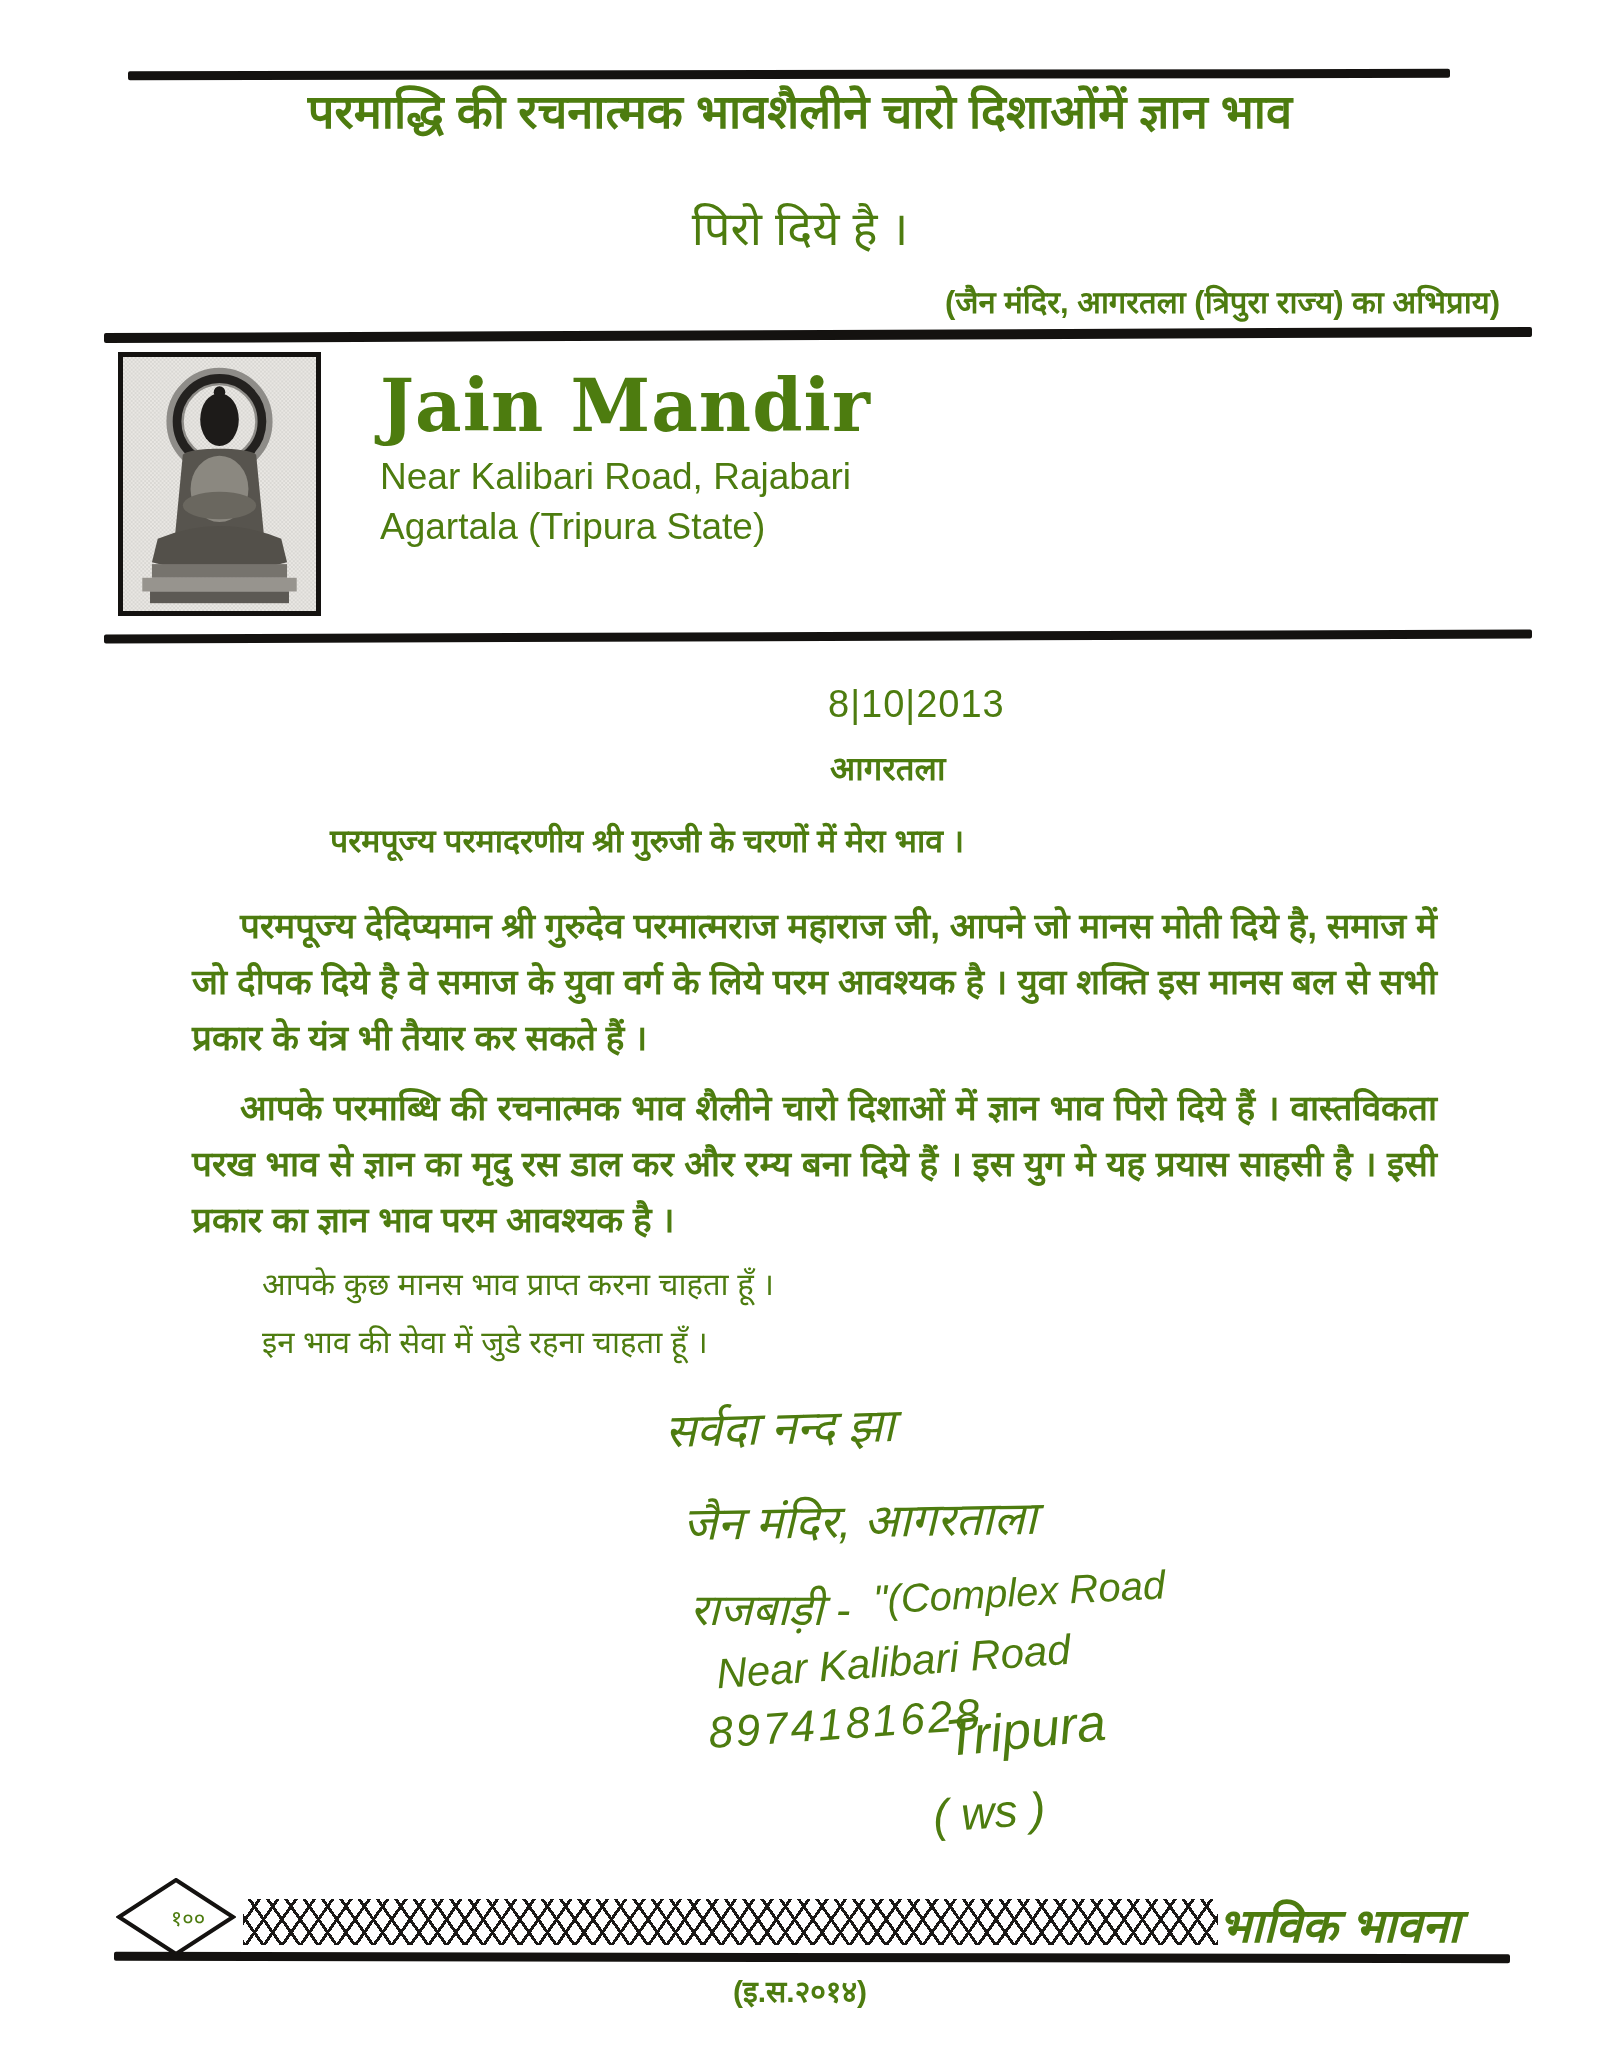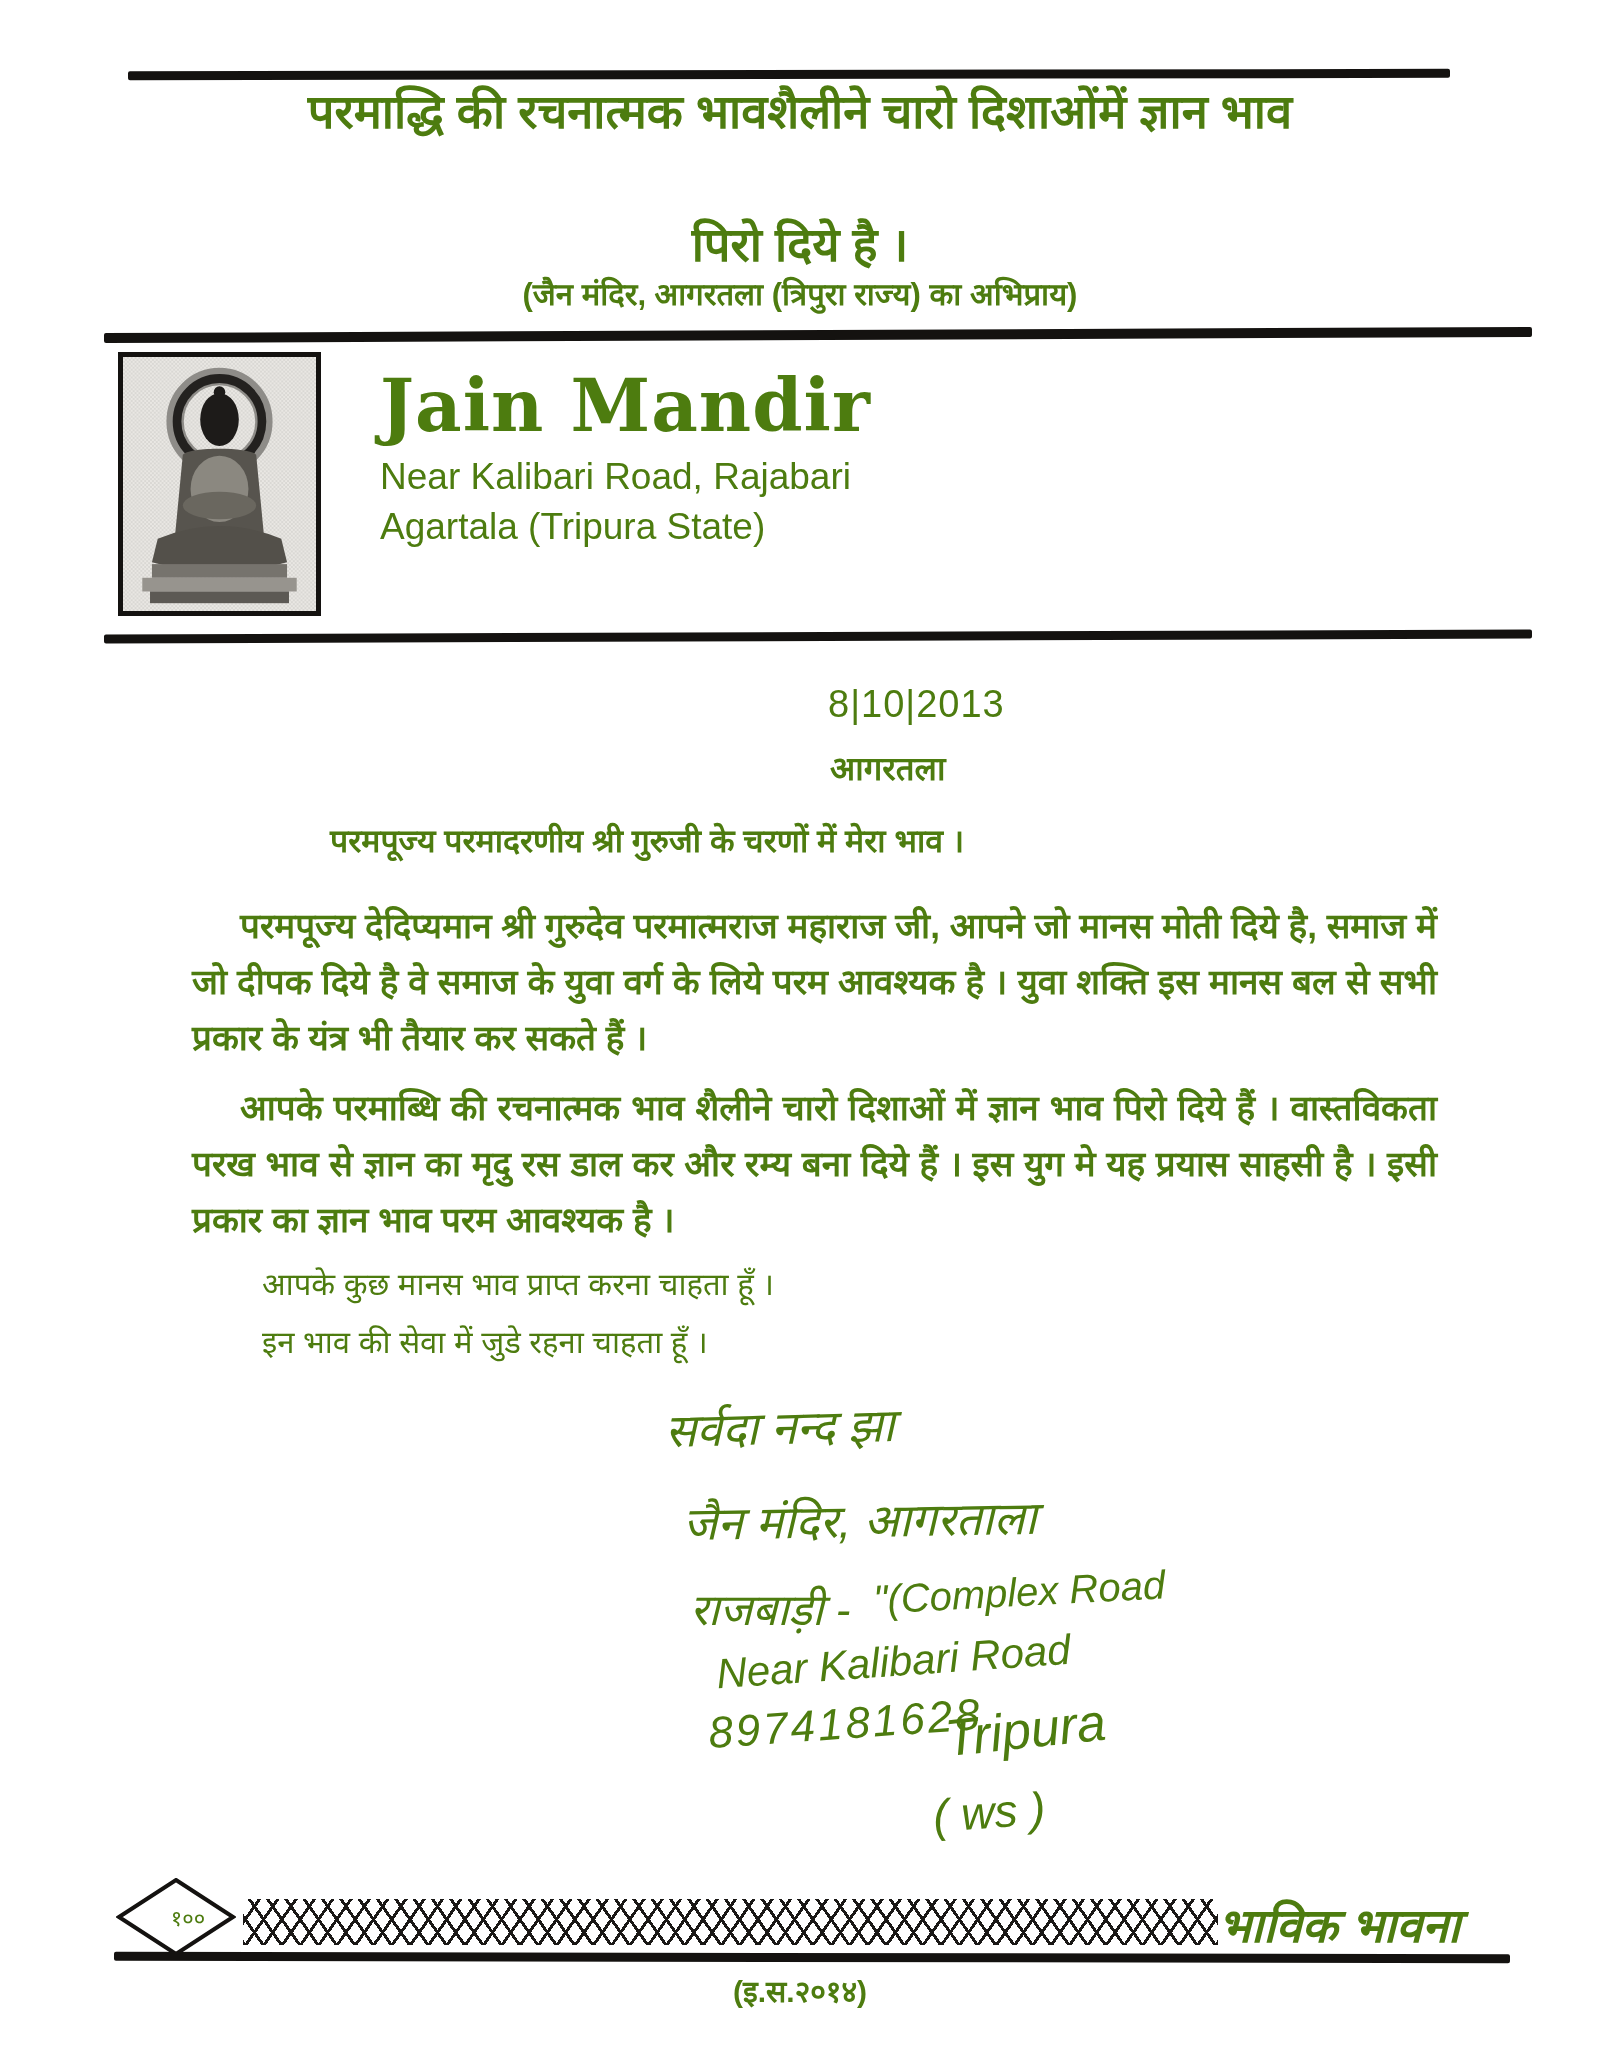--- a/index.html
+++ b/index.html
@@ -19,22 +19,22 @@
   .rule-mid2   { left:104px;  top:632px;  width:1428px; height:9px;  transform:rotate(-0.2deg); }
   .rule-footer { left:114px;  top:1953px; width:1396px; height:9px;  transform:rotate(0.1deg); }
 
   .headline {
     position:absolute; left:100px; top:88px; width:1400px;
     text-align:center;
     font-weight:bold;
     font-size:47px; line-height:1.0;
     letter-spacing:0px;
   }
-  .headline-l2 { position:absolute; left:100px; top:195px; width:1400px; text-align:center; font-weight:bold; font-size:47px;margin-top:16px; }
-  .subtitle { position:absolute; left:100px; top:272px; width:1400px; text-align:center; font-weight:bold; font-size:31px; }
+  .headline-l2 { position:absolute; left:100px; top:195px; width:1400px; text-align:center; font-weight:normal; font-size:47px; }
+  .subtitle { position:absolute; left:100px; top:280px; width:1400px; text-align:right; font-weight:bold; font-size:31px; }
 
   .statue-frame {
     position:absolute; left:118px; top:352px; width:203px; height:264px;
     border:5px solid #141210; background:#e8e6e2;
   }
   .statue-frame svg { display:block; width:100%; height:100%; }
 
   .letterhead-text {
     position:absolute; left:380px; top:368px; width:1000px; text-align:left;
   }

